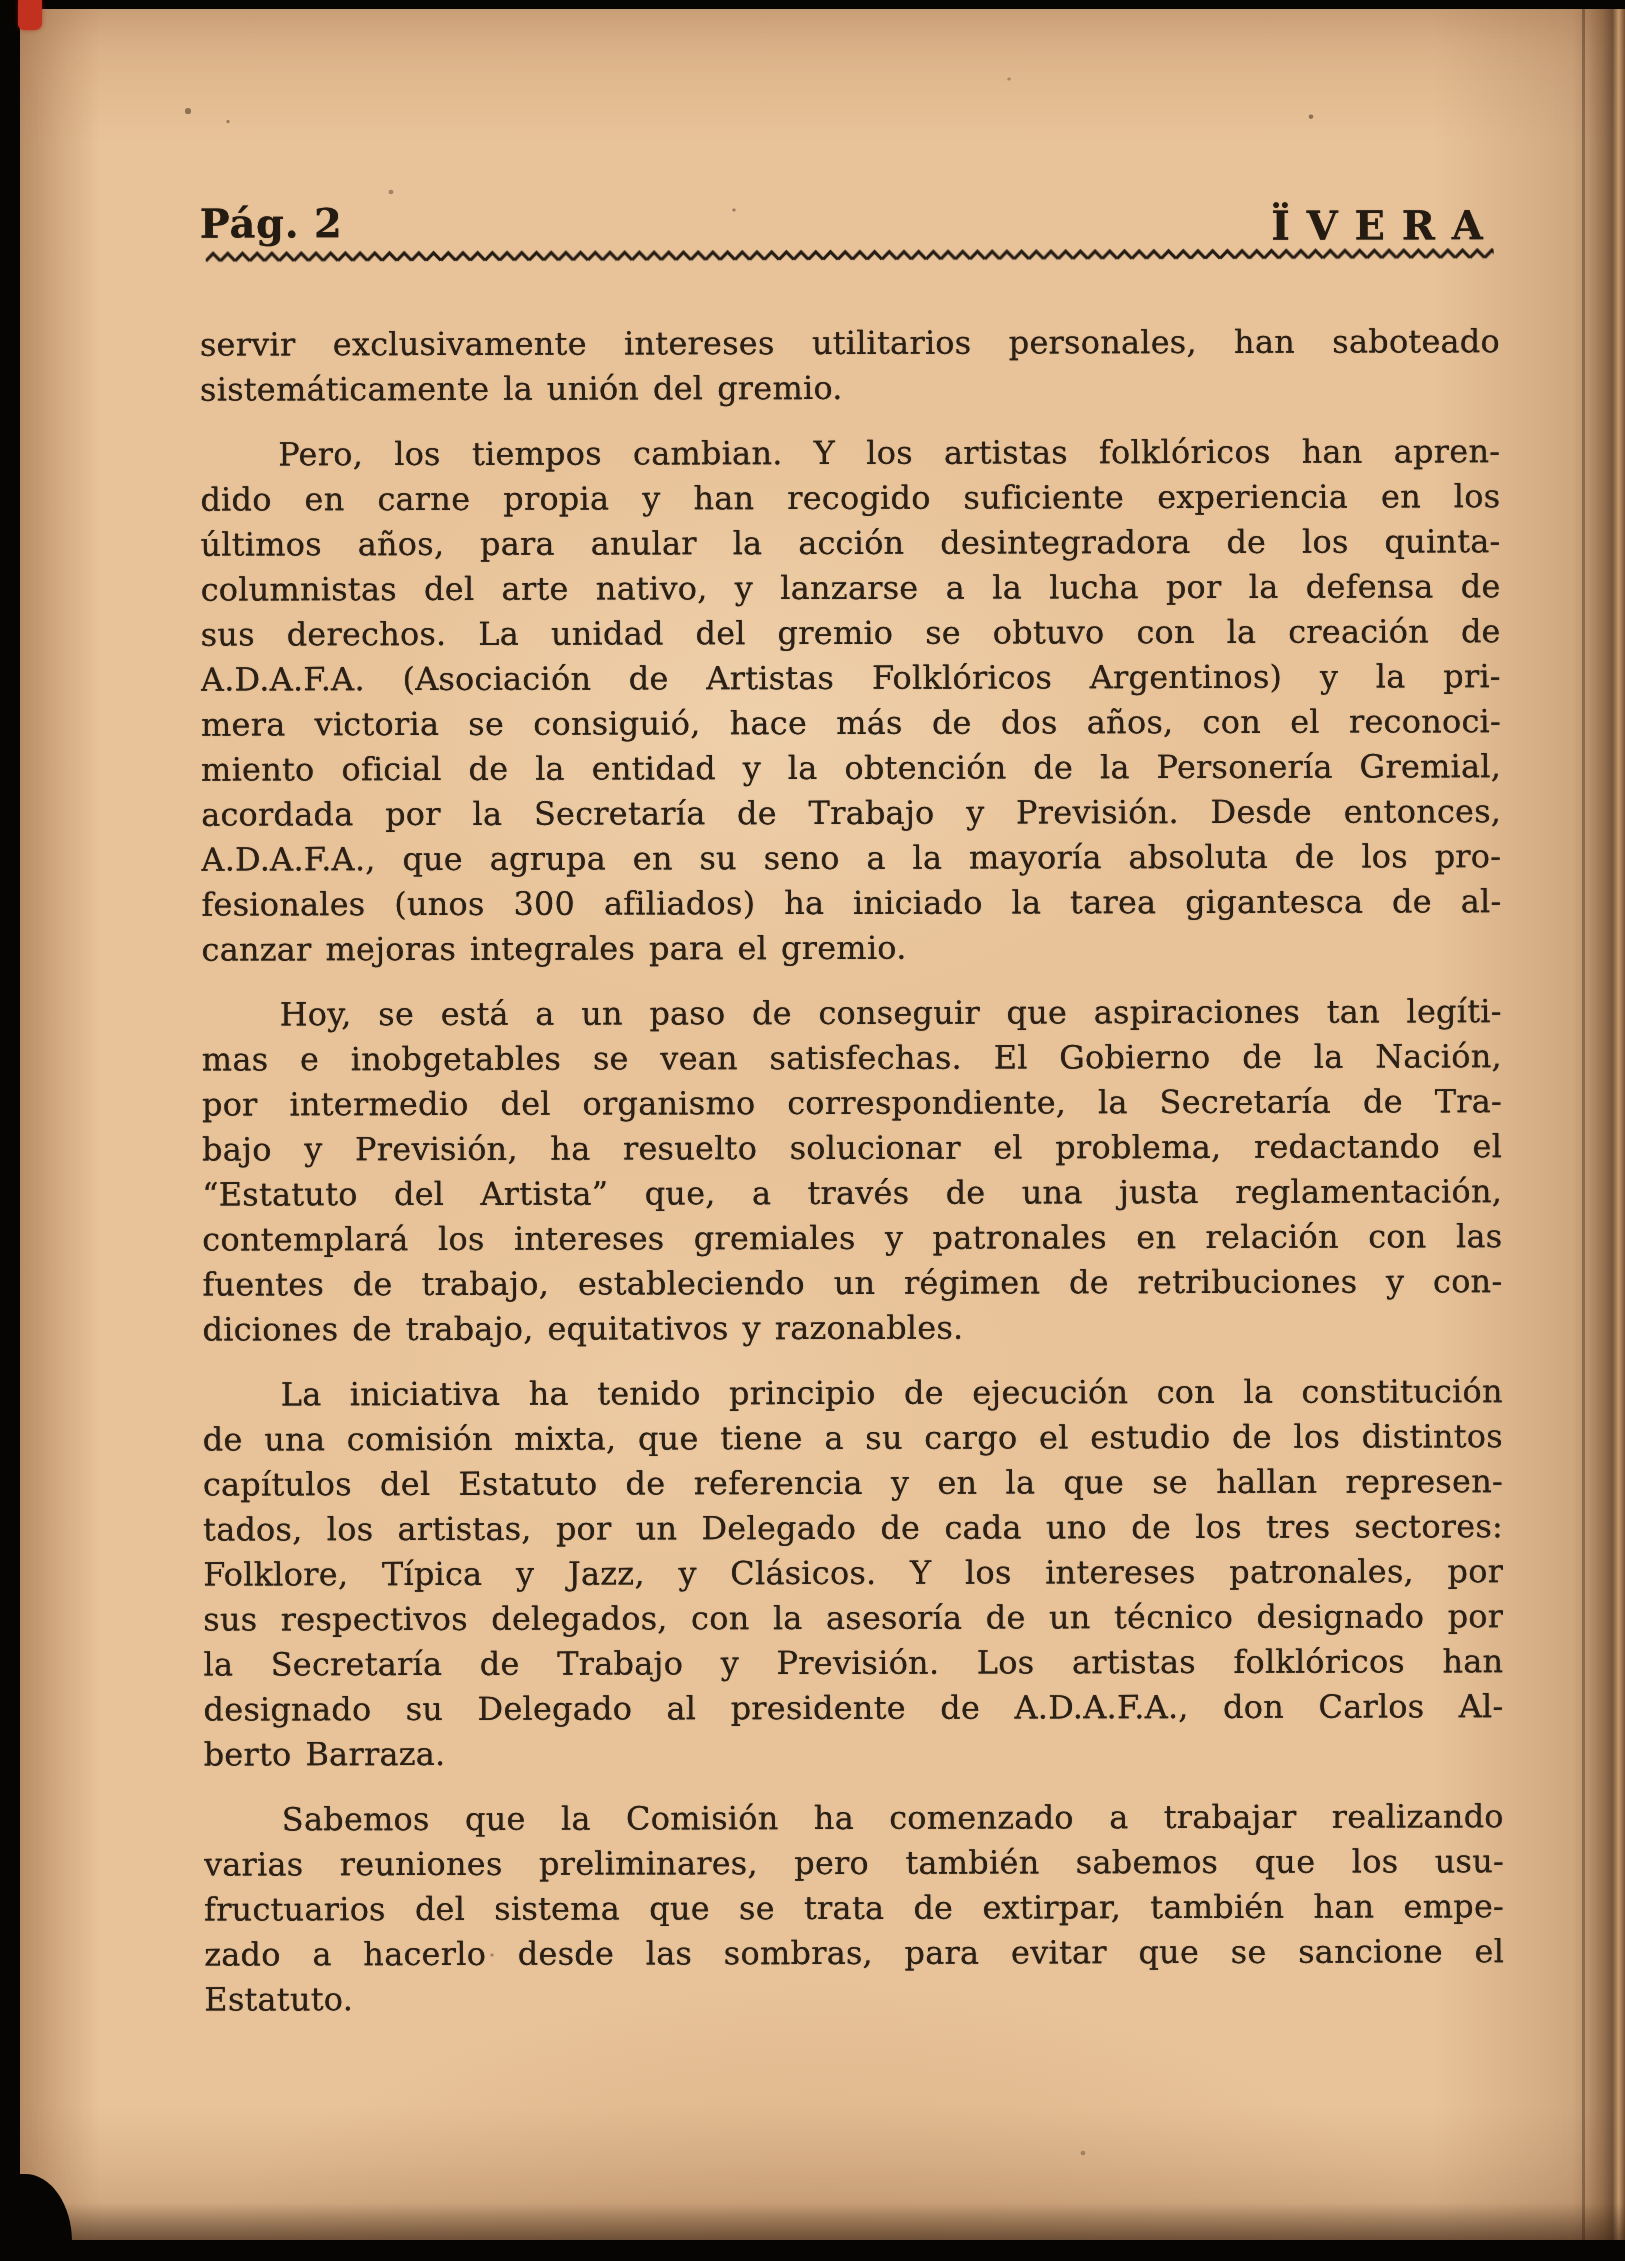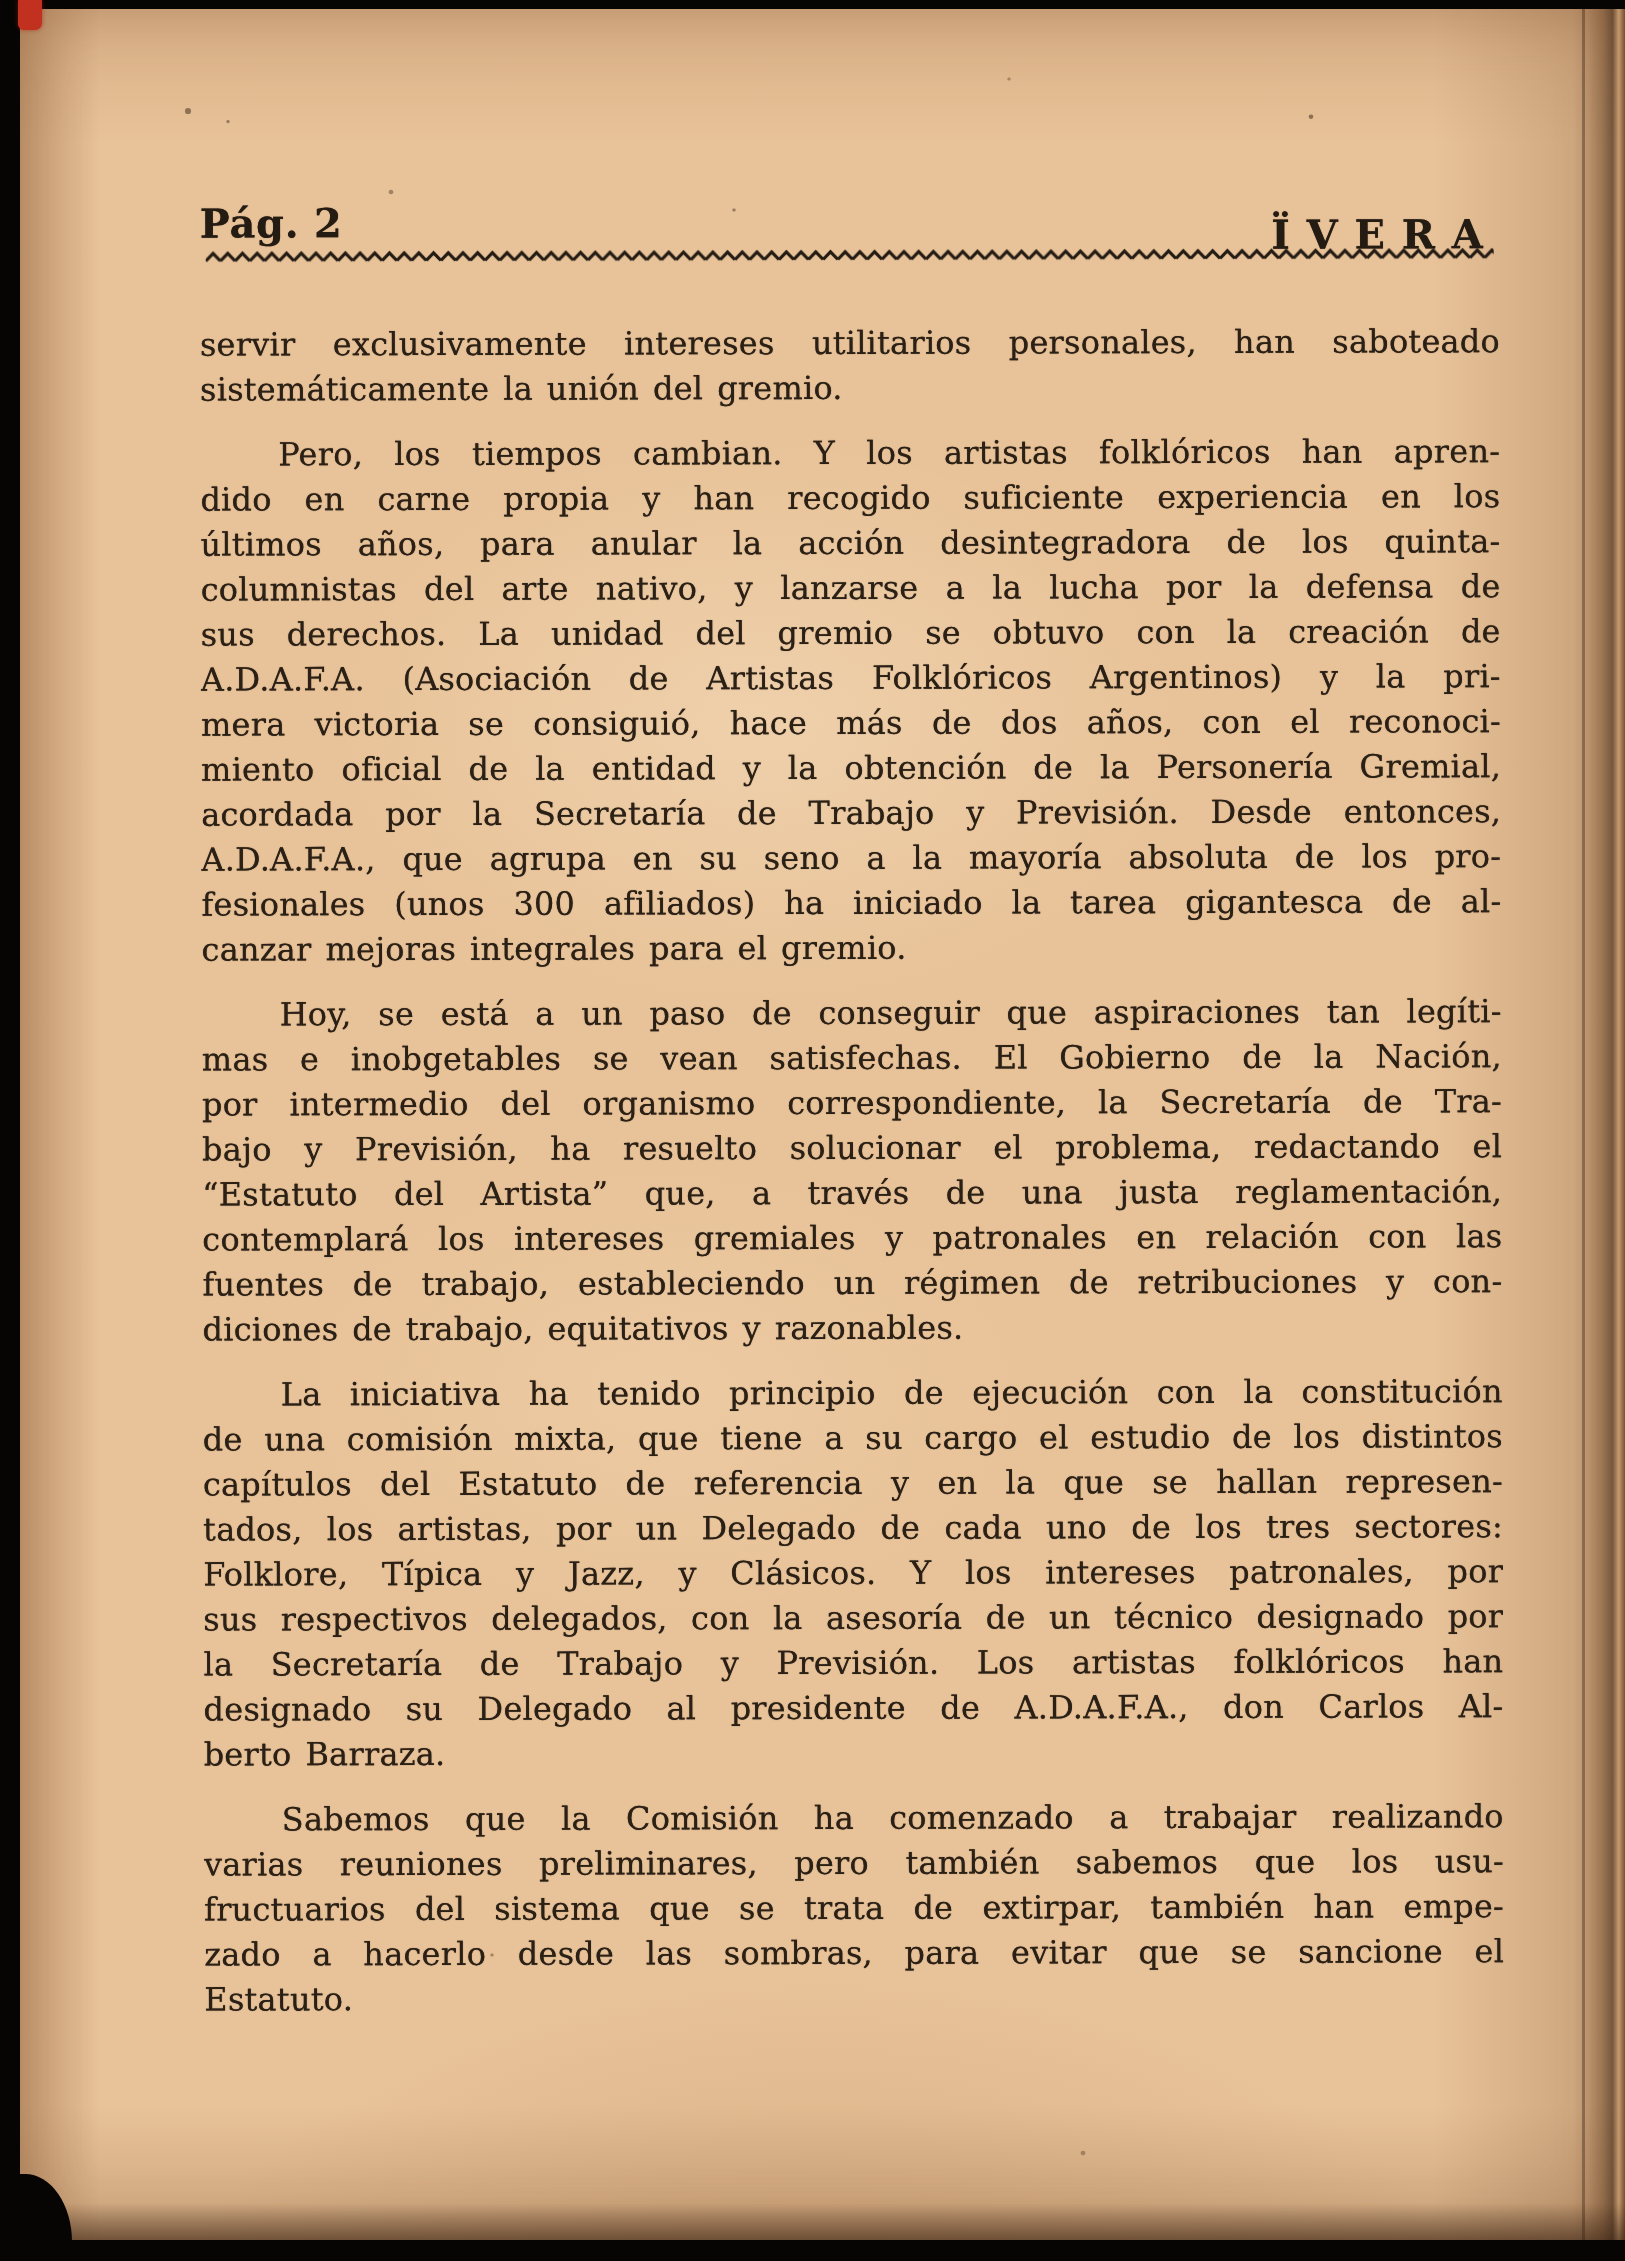--- a/index.html
+++ b/index.html
@@ -12,21 +12,21 @@
            radial-gradient(ellipse 989px 636px at 50% 108%, rgba(150,100,60,.28), rgba(150,100,60,0) 70%),
            linear-gradient(90deg, rgba(140,92,54,.38) 0%, rgba(140,92,54,0) 5%, rgba(140,92,54,0) 88%, rgba(120,78,45,.30) 100%),
            linear-gradient(0deg, rgba(120,78,45,.25) 0%, rgba(120,78,45,0) 6%, rgba(120,78,45,0) 94%, rgba(170,120,80,.25) 100%),
            #e8c298;
          box-shadow:inset 0 0 64px rgba(120,75,40,.35);}
   .content{position:absolute;left:0;top:0;width:100%;height:100%;transform:rotate(-0.15deg);}
   .header{position:absolute;left:182px;top:189px;width:1300px;display:flex;
           justify-content:space-between;align-items:flex-start;color:#241b12;}
   .pagenum{font-size:40px;font-weight:bold;letter-spacing:0.7px;
            text-shadow:0 0 0.7px rgba(36,27,18,.8);}
-  .masthead{font-size:40px;font-weight:bold;letter-spacing:.42em;margin-top:14px;
+  .masthead{font-size:40px;font-weight:bold;letter-spacing:.42em;margin-top:5px;
             text-shadow:0 0 0.7px rgba(36,27,18,.8);}
   .zigzag{position:absolute;left:182px;top:240px;}
   .bodytext{position:absolute;left:182px;top:312px;width:1300px;color:#2b2015;
             font-size:32px;line-height:45px;word-spacing:3.5px;letter-spacing:0.2px;
             text-shadow:0 0 0.8px rgba(43,32,21,.85);}
   .para{margin:0;}
   .para + .para{margin-top:20px;}
   .line{text-align:justify;text-align-last:justify;height:45px;overflow:hidden;}
   .line.last{text-align:left;text-align-last:left;}
   .para.indent .line:first-child{text-indent:78px;}

